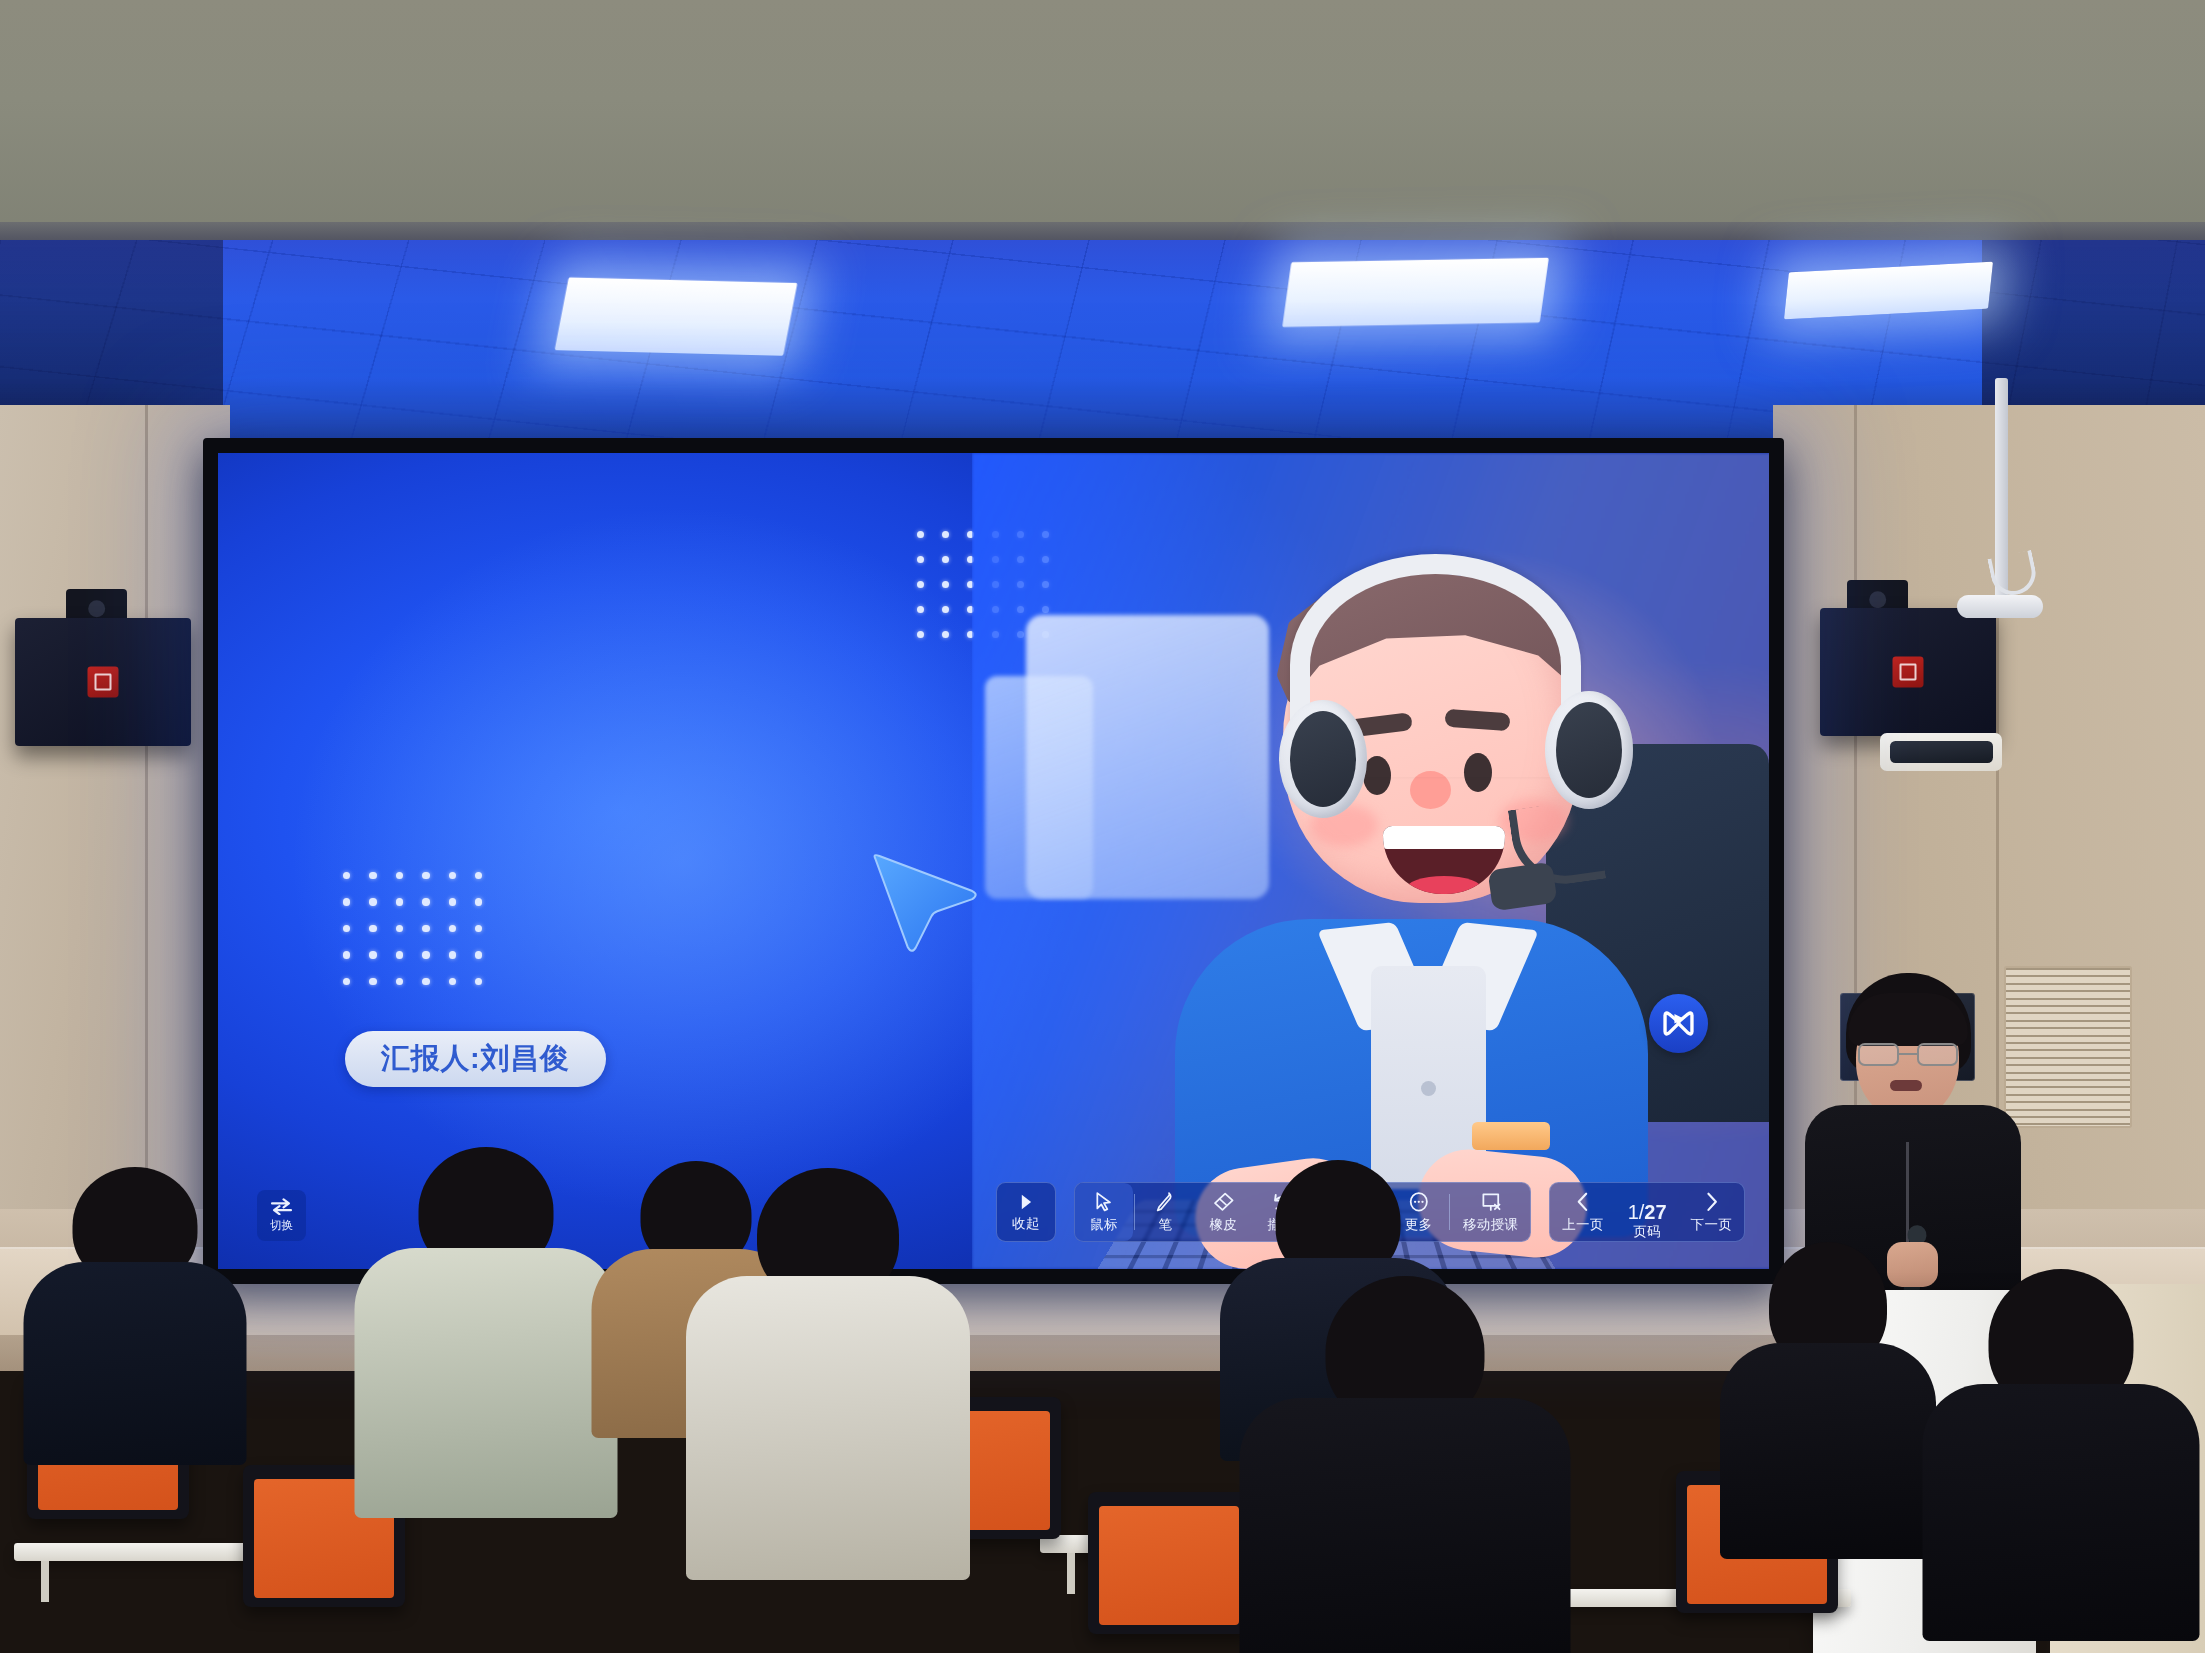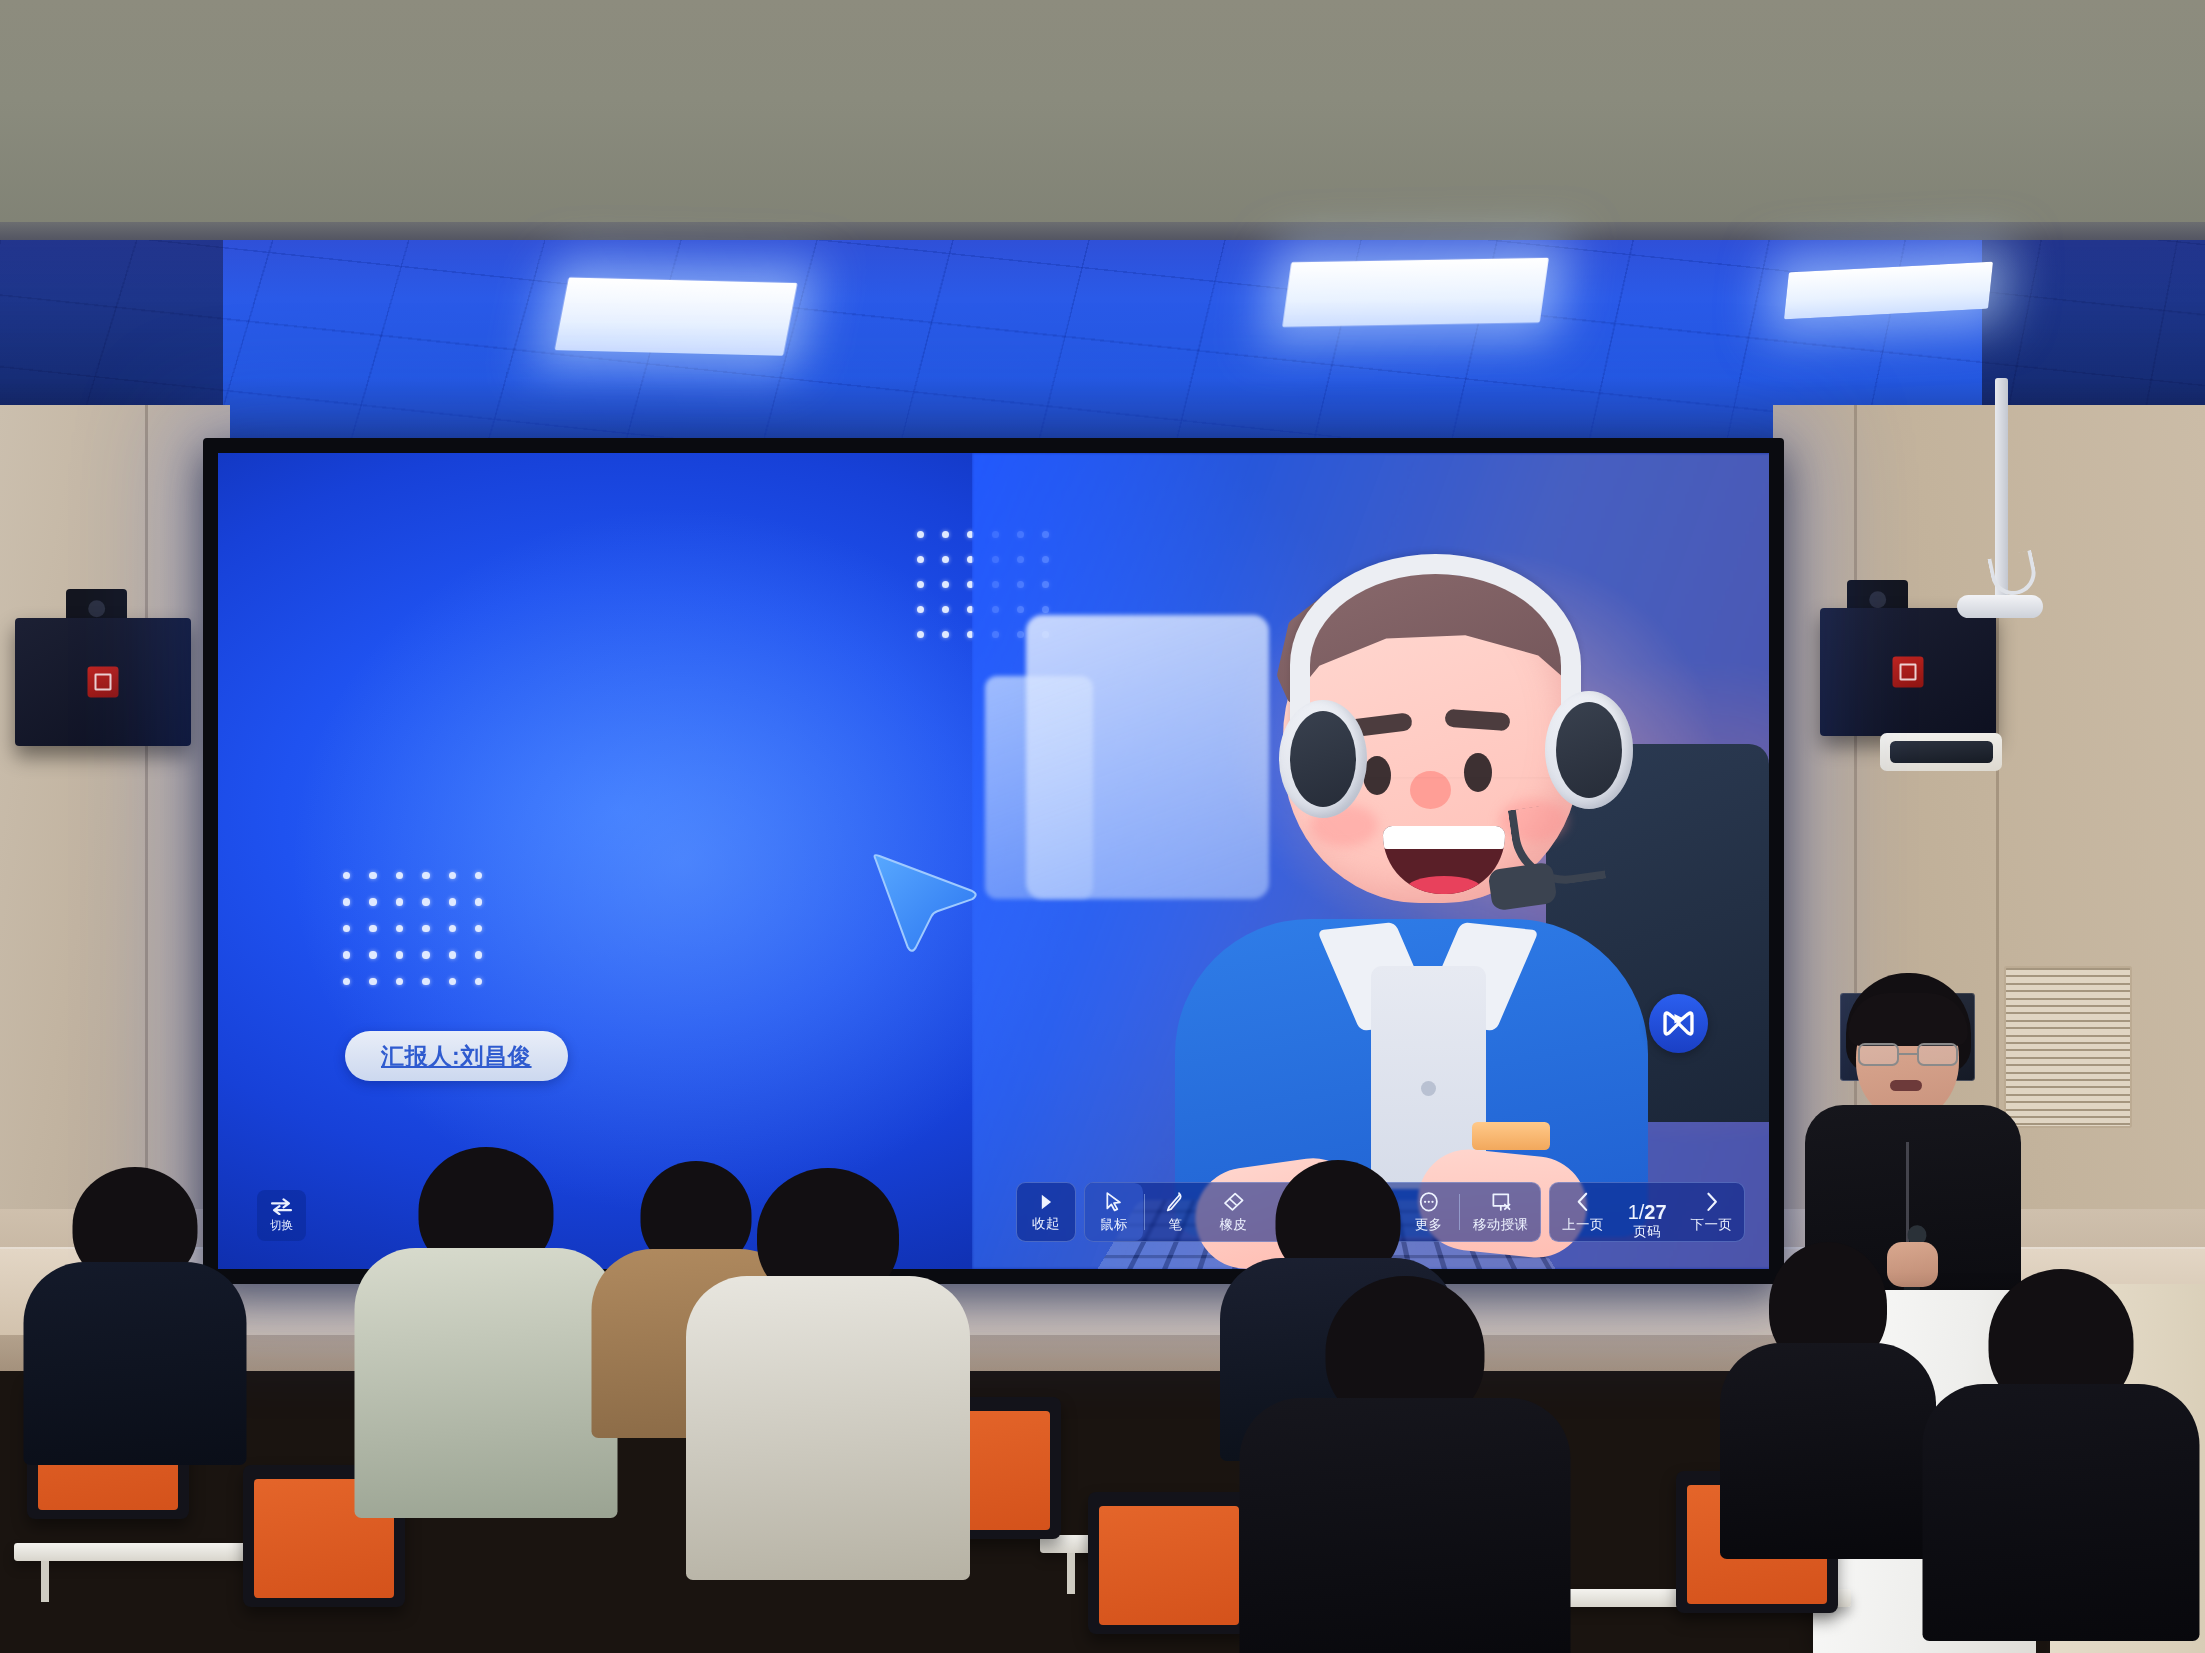--- a/index.html
+++ b/index.html
@@ -130,27 +130,26 @@
 
   
   .arrow3d{
     position:absolute; left:649px; top:399px; width:115px; height:101px;
   }
 
   
   .pills{ position:absolute; left:127px; top:578px; display:flex; gap:30px; }
   .pill{
     display:flex; align-items:center; justify-content:center;
-    height:50px; padding:0 36px;
+    height:56px; padding:0 36px;
     border-radius:32px;
     background:linear-gradient(180deg,#e9eef8,#ccd8ef);
-    color:#2f5bcf; font-size:23px; font-weight:600; letter-spacing:0.7px;
+    color:#2f5bcf; font-size:29px; font-weight:600; letter-spacing:0.7px;
     box-shadow:0 3.4px 12px rgba(0,20,90,.32);
     white-space:nowrap;
-    text-decoration:underline;
   }
 
   
   .character{
     position:absolute; right:-6.8px; top:0px; width:804px; height:100%;
     overflow:hidden;
   }
   .char-bg{
     position:absolute; inset:0;
     background:
@@ -261,21 +260,21 @@
     position:absolute; left:39px; bottom:28px;
     width:49px; height:51px; border-radius:8px;
     background:rgba(10,40,150,.55);
     display:flex; flex-direction:column; align-items:center; justify-content:center; gap:2.7px;
     color:#eaf0ff;
   }
   .sw-btn .lbl{ font-size:11.5px; }
 
   .toolbar{
     position:absolute; right:24px; bottom:27px;
-    display:flex; align-items:stretch; gap:8px;
+    display:flex; align-items:stretch; gap:18px;
     color:#eef3ff;
   }
   .tb-group{
     display:flex; align-items:stretch;
     background:rgba(8,34,135,.58);
     border:0.7px solid rgba(180,205,255,.32);
     border-radius:9.5px;
     backdrop-filter:blur(1.4px);
   }
   .tb-item{

